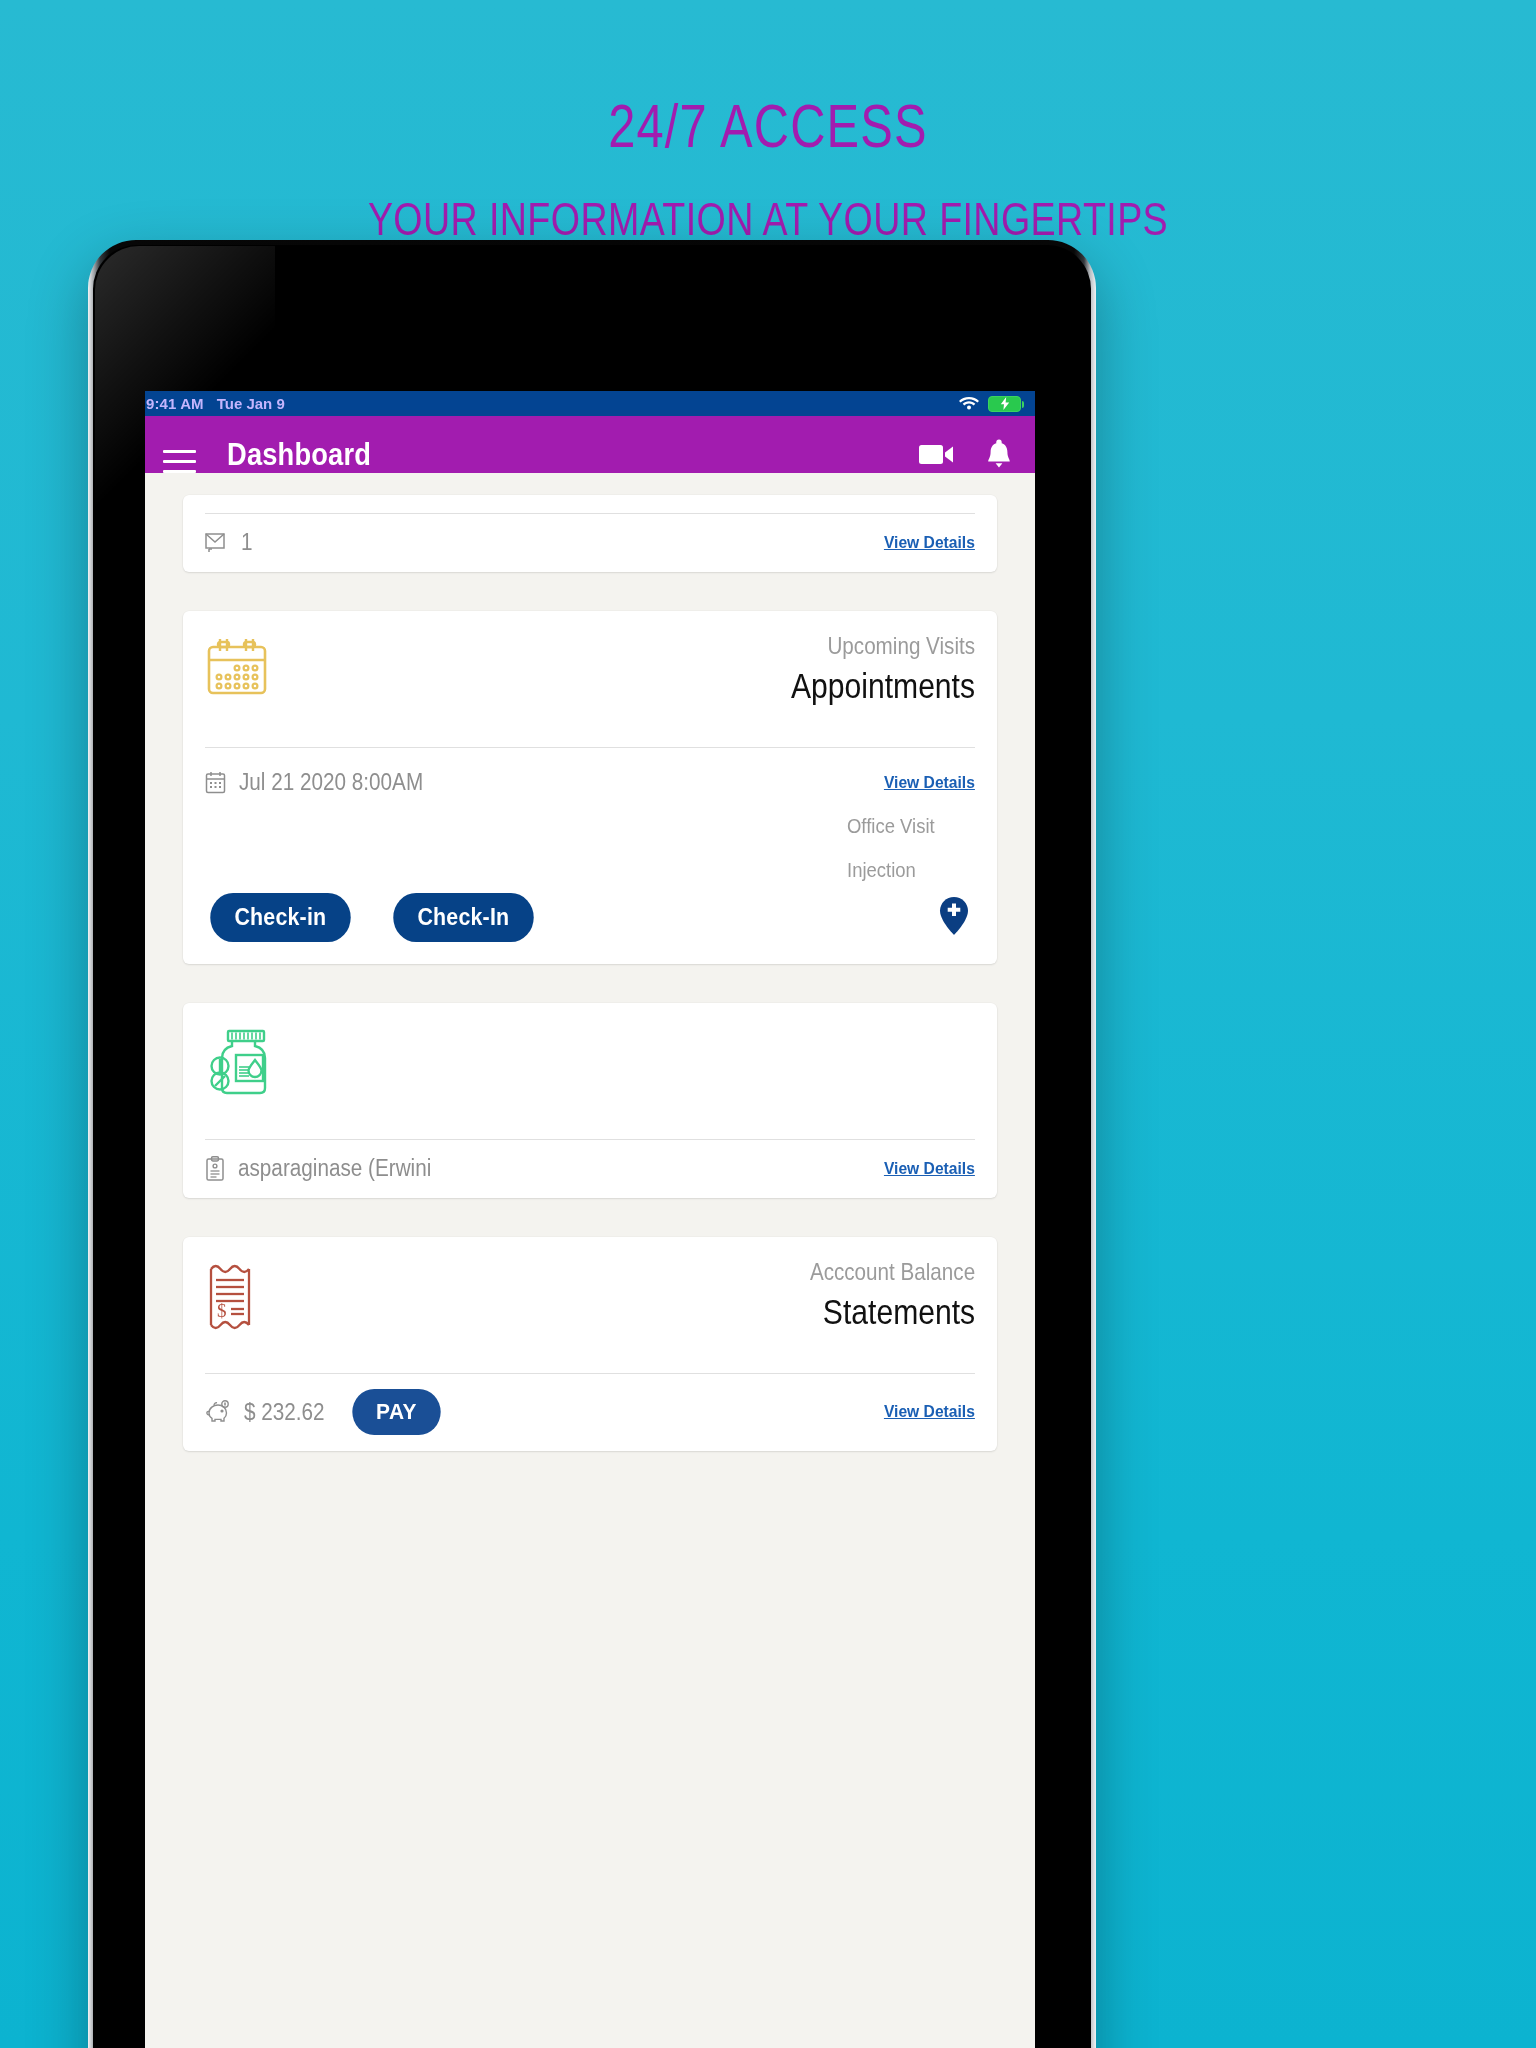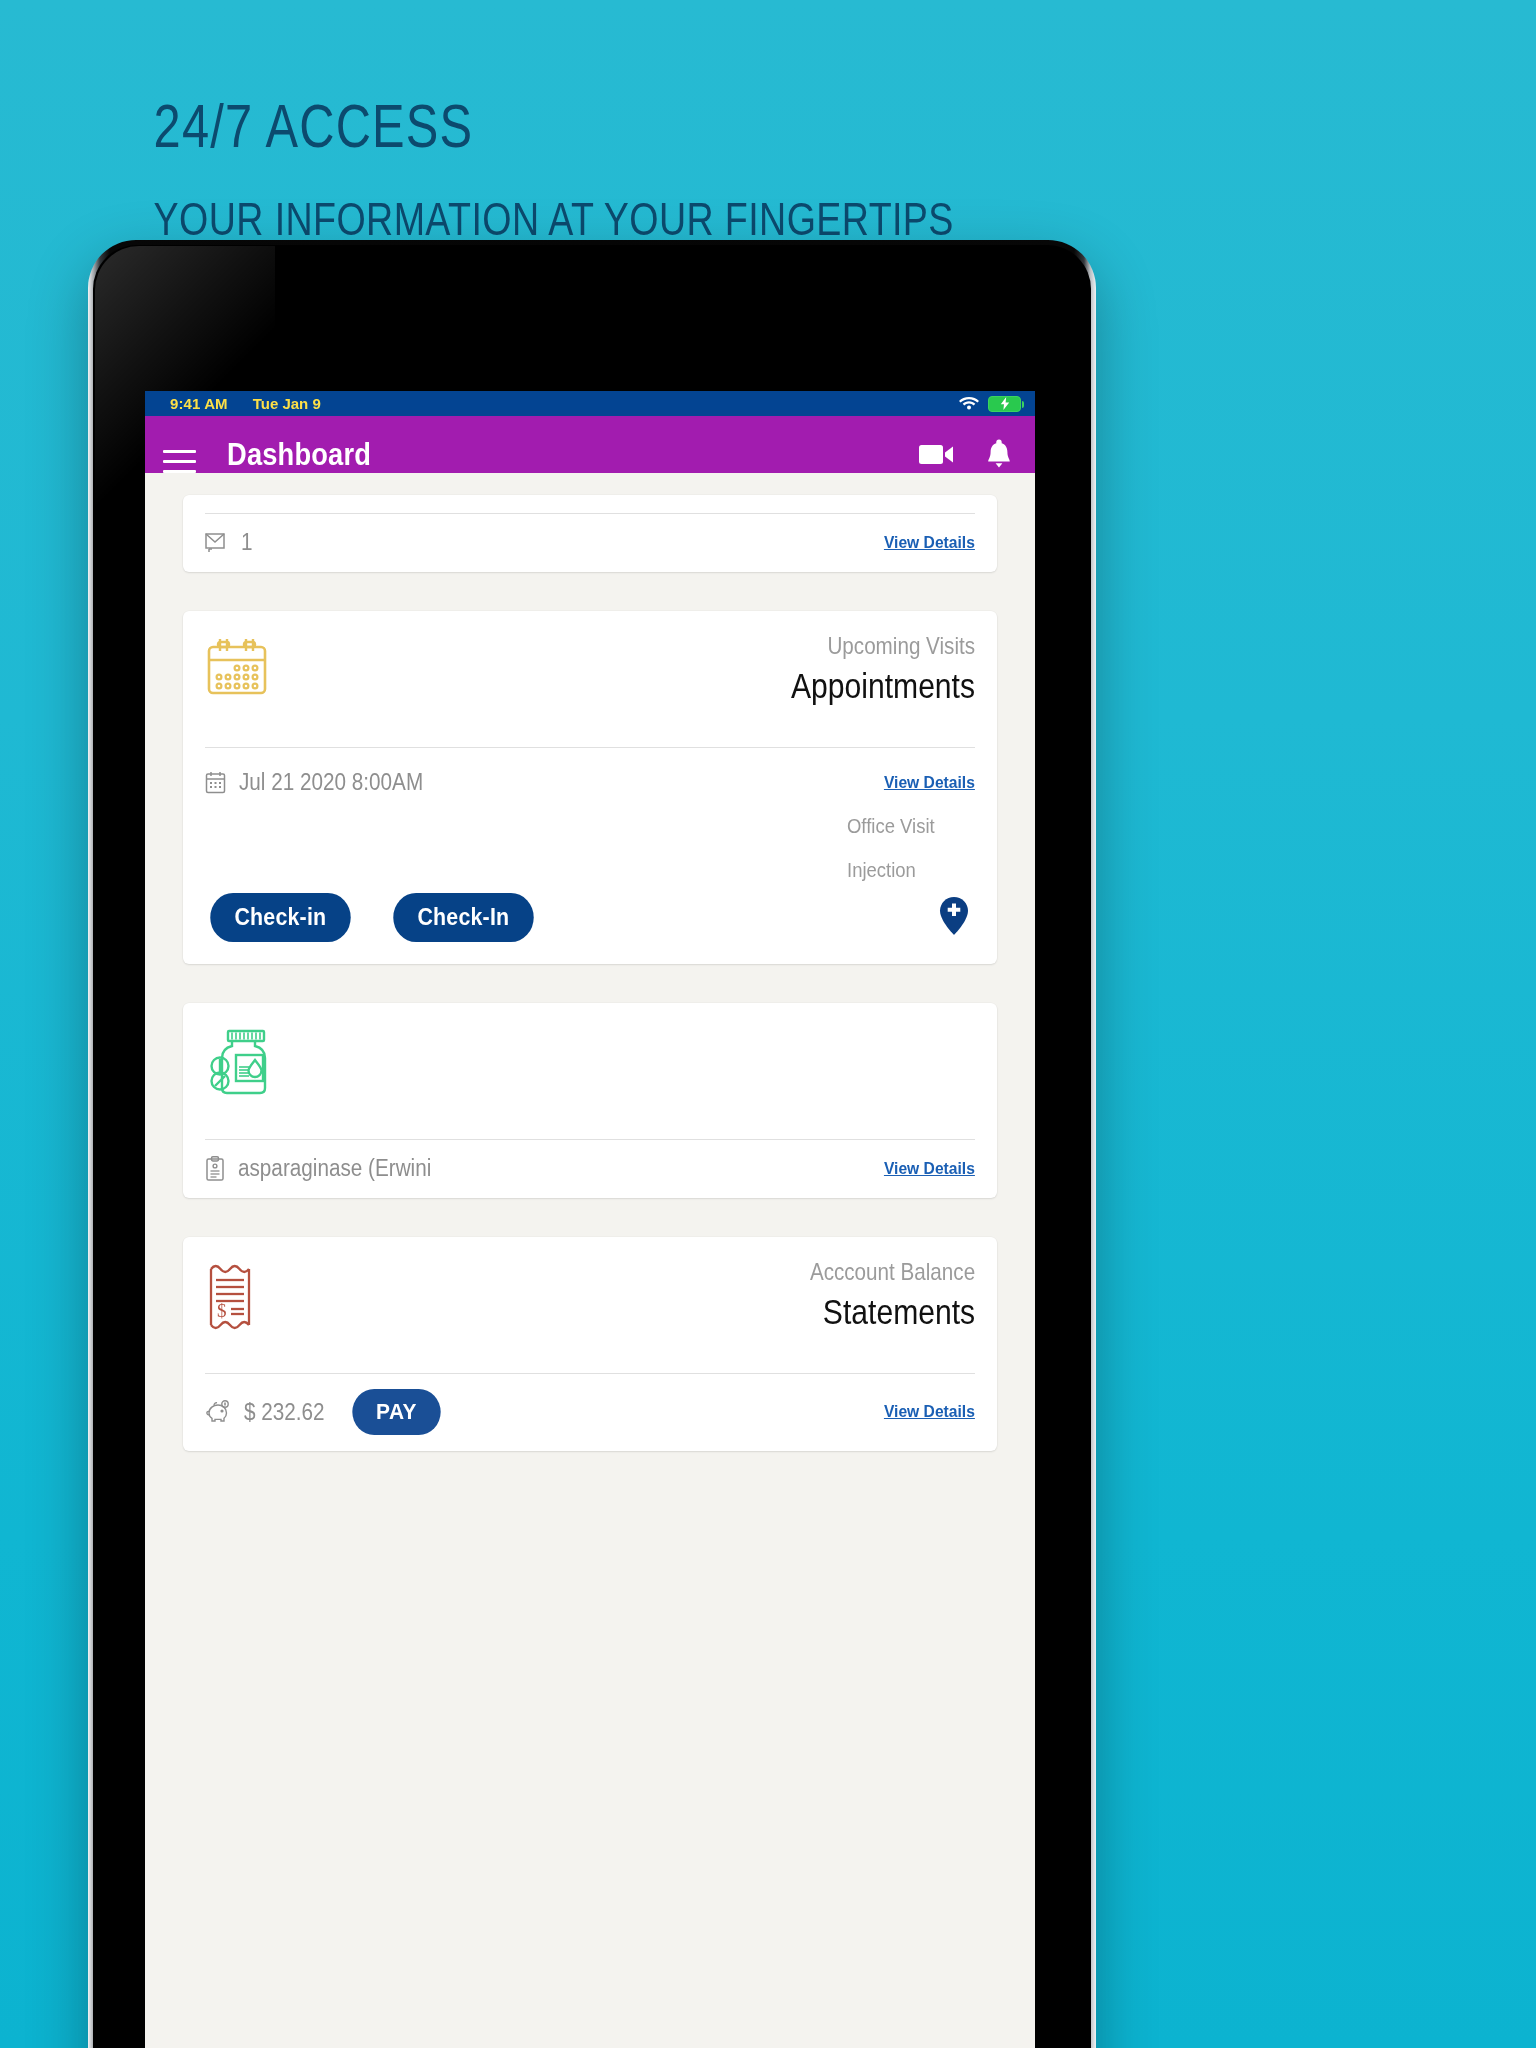--- a/index.html
+++ b/index.html
@@ -15,21 +15,22 @@
     background: linear-gradient(180deg, #27bad2 0%, #1fb9d3 35%, #10b6d2 75%, #0cb3d0 100%);
     position: relative;
   }
 
   
   .promo {
     position: absolute;
     top: 96px;
     left: 0;
     width: 100%;
-    color: #0c4a6e;
+    text-align: center;
+    color: #a21caf;
   }
   .promo-title {
     font-size: 61px;
     letter-spacing: 1.5px;
     font-weight: 400;
     line-height: 1;
     transform: scaleX(0.80);
     white-space: nowrap;
   }
   .promo-sub {
@@ -92,23 +93,22 @@
     background: #f4f3ef;
     overflow: hidden;
   }
 
   
   .statusbar {
     height: 25px;
     background: #034492;
     display: flex;
     align-items: center;
-    padding: 0 14px 0 25px;
-    color: #fde047;
-    gap: 12px;
+    padding: 0 14px 0 1px;
+    color: #c4b5fd;
   }
   .sb-time { font-size: 15px; font-weight: bold; letter-spacing: 0.1px; }
   .sb-date { font-size: 15px; font-weight: bold; margin-left: 13px; }
   .sb-right { margin-left: auto; display: flex; align-items: center; gap: 8px; }
   .wifi-ico { display: block; }
   .batt {
     width: 33px; height: 16px;
     border: 1.6px solid #3bd45f;
     border-radius: 4px;
     position: relative;

